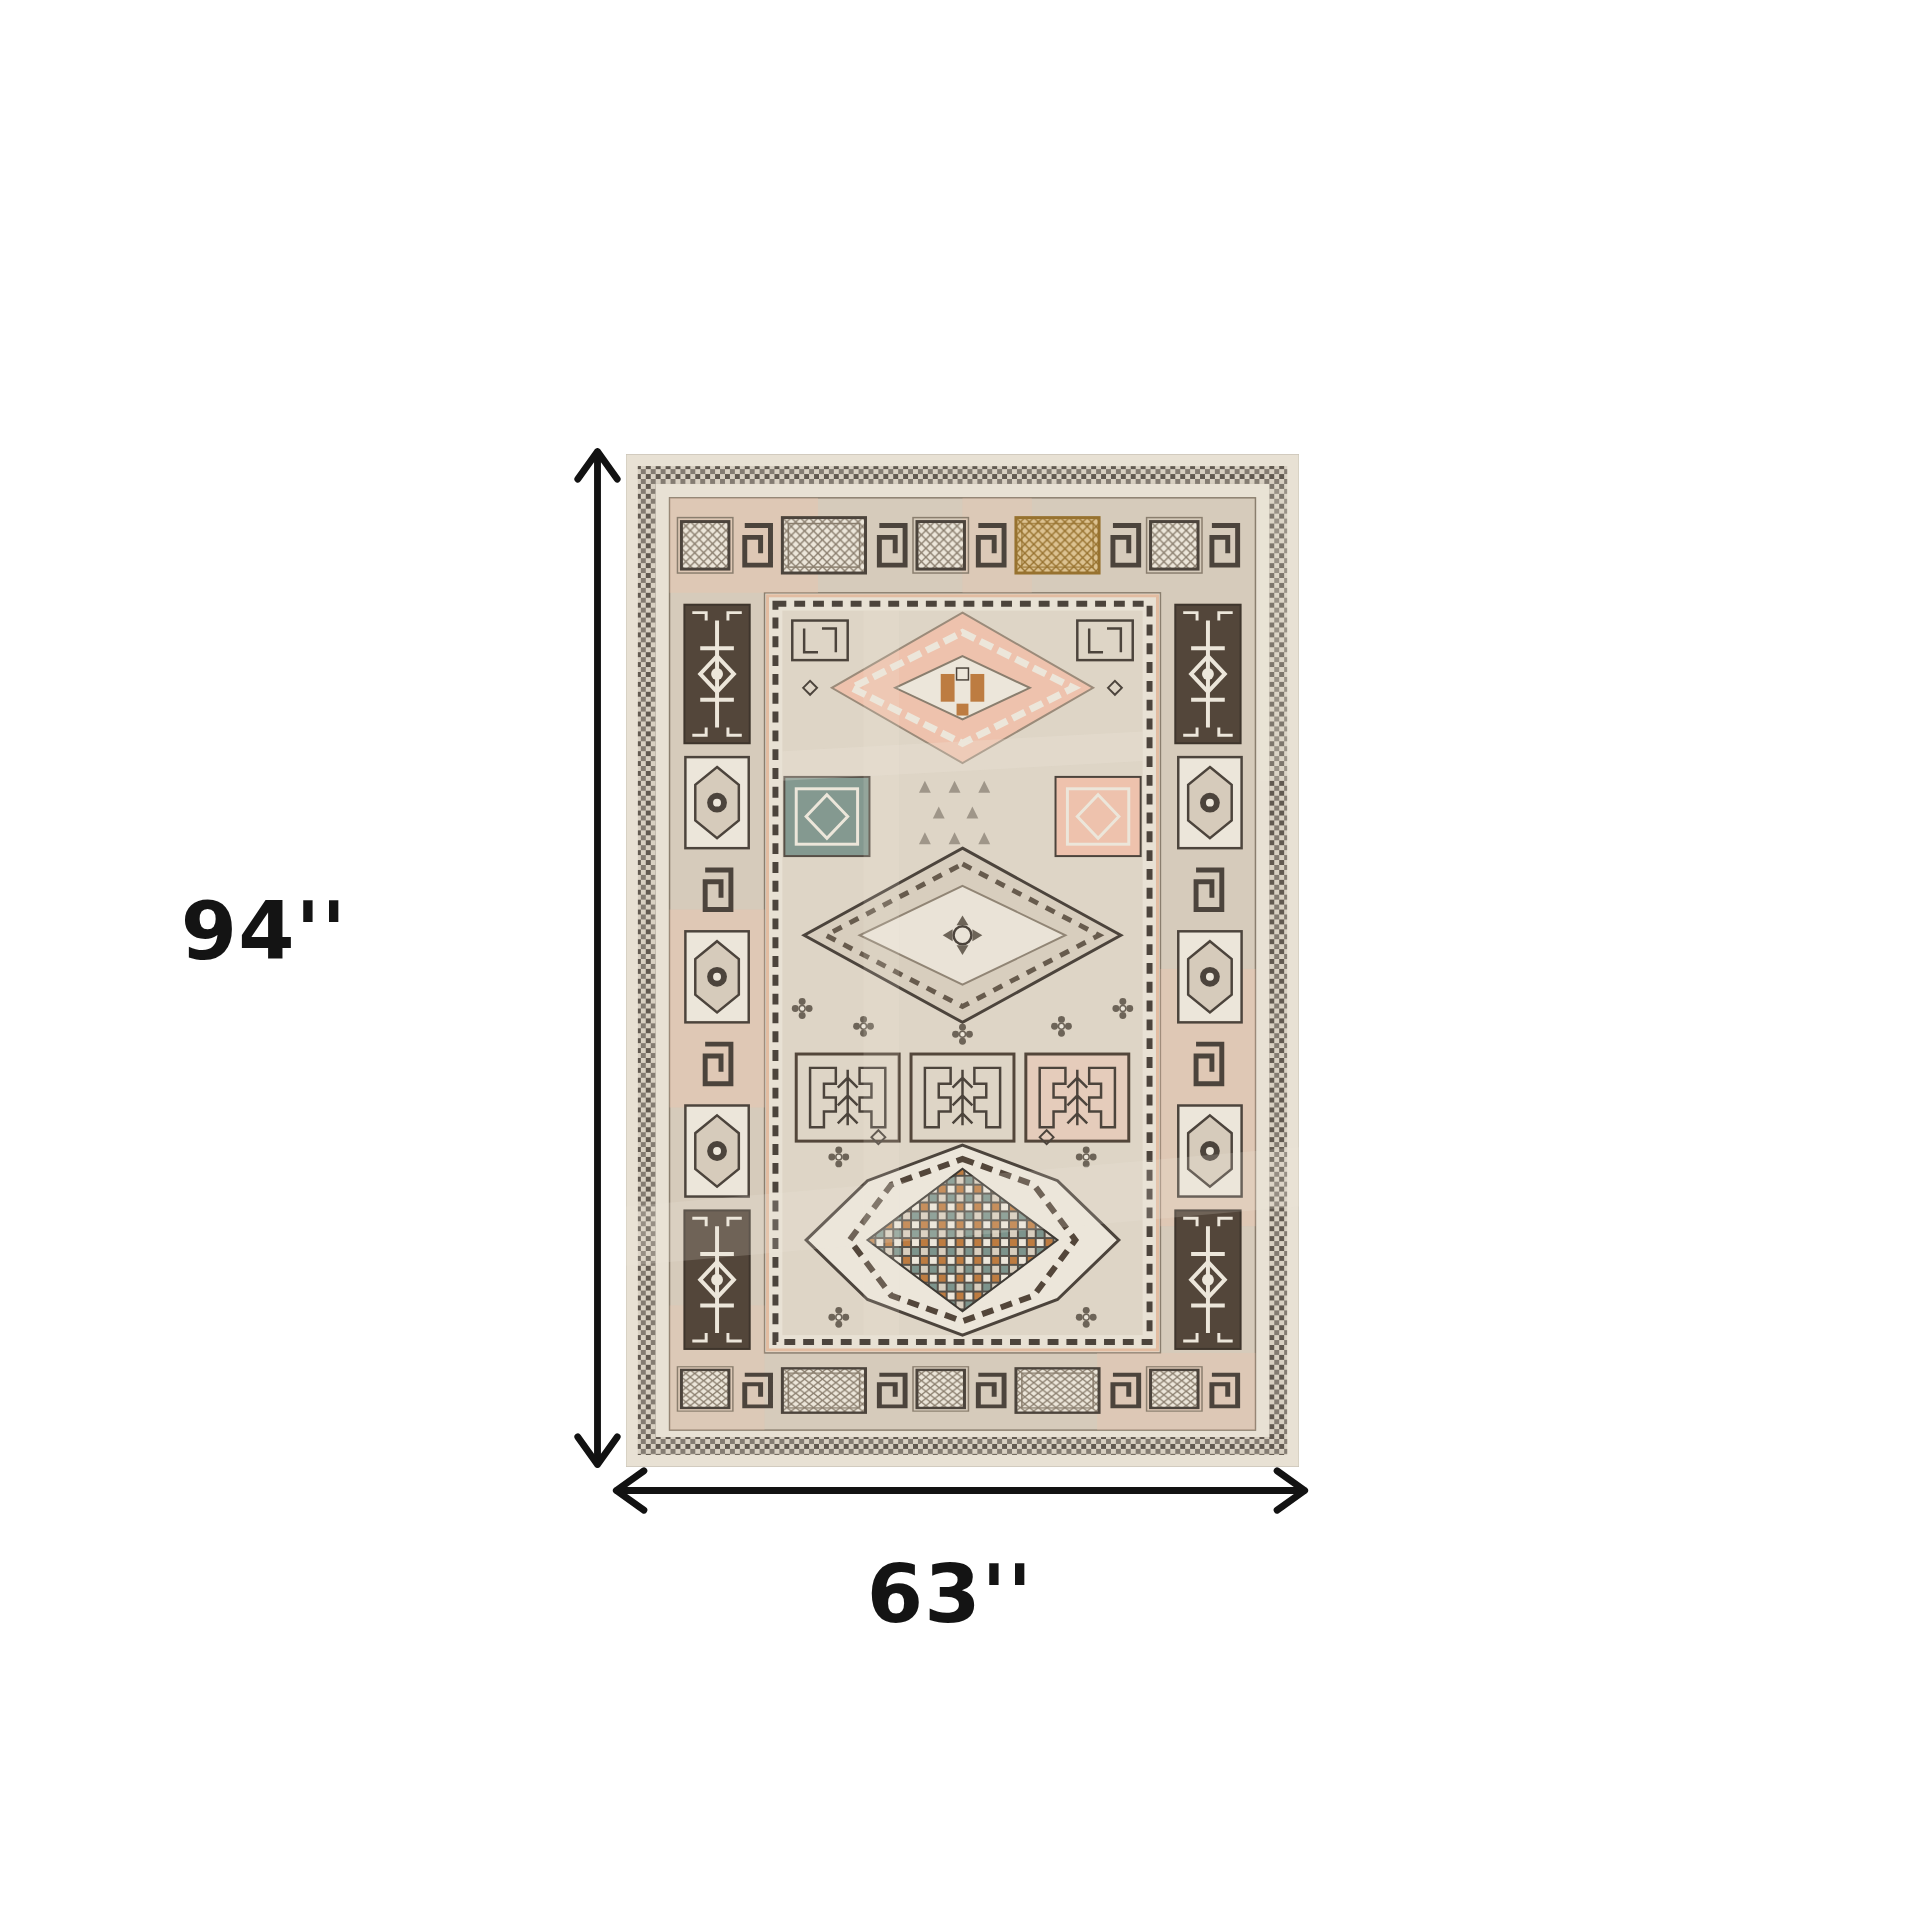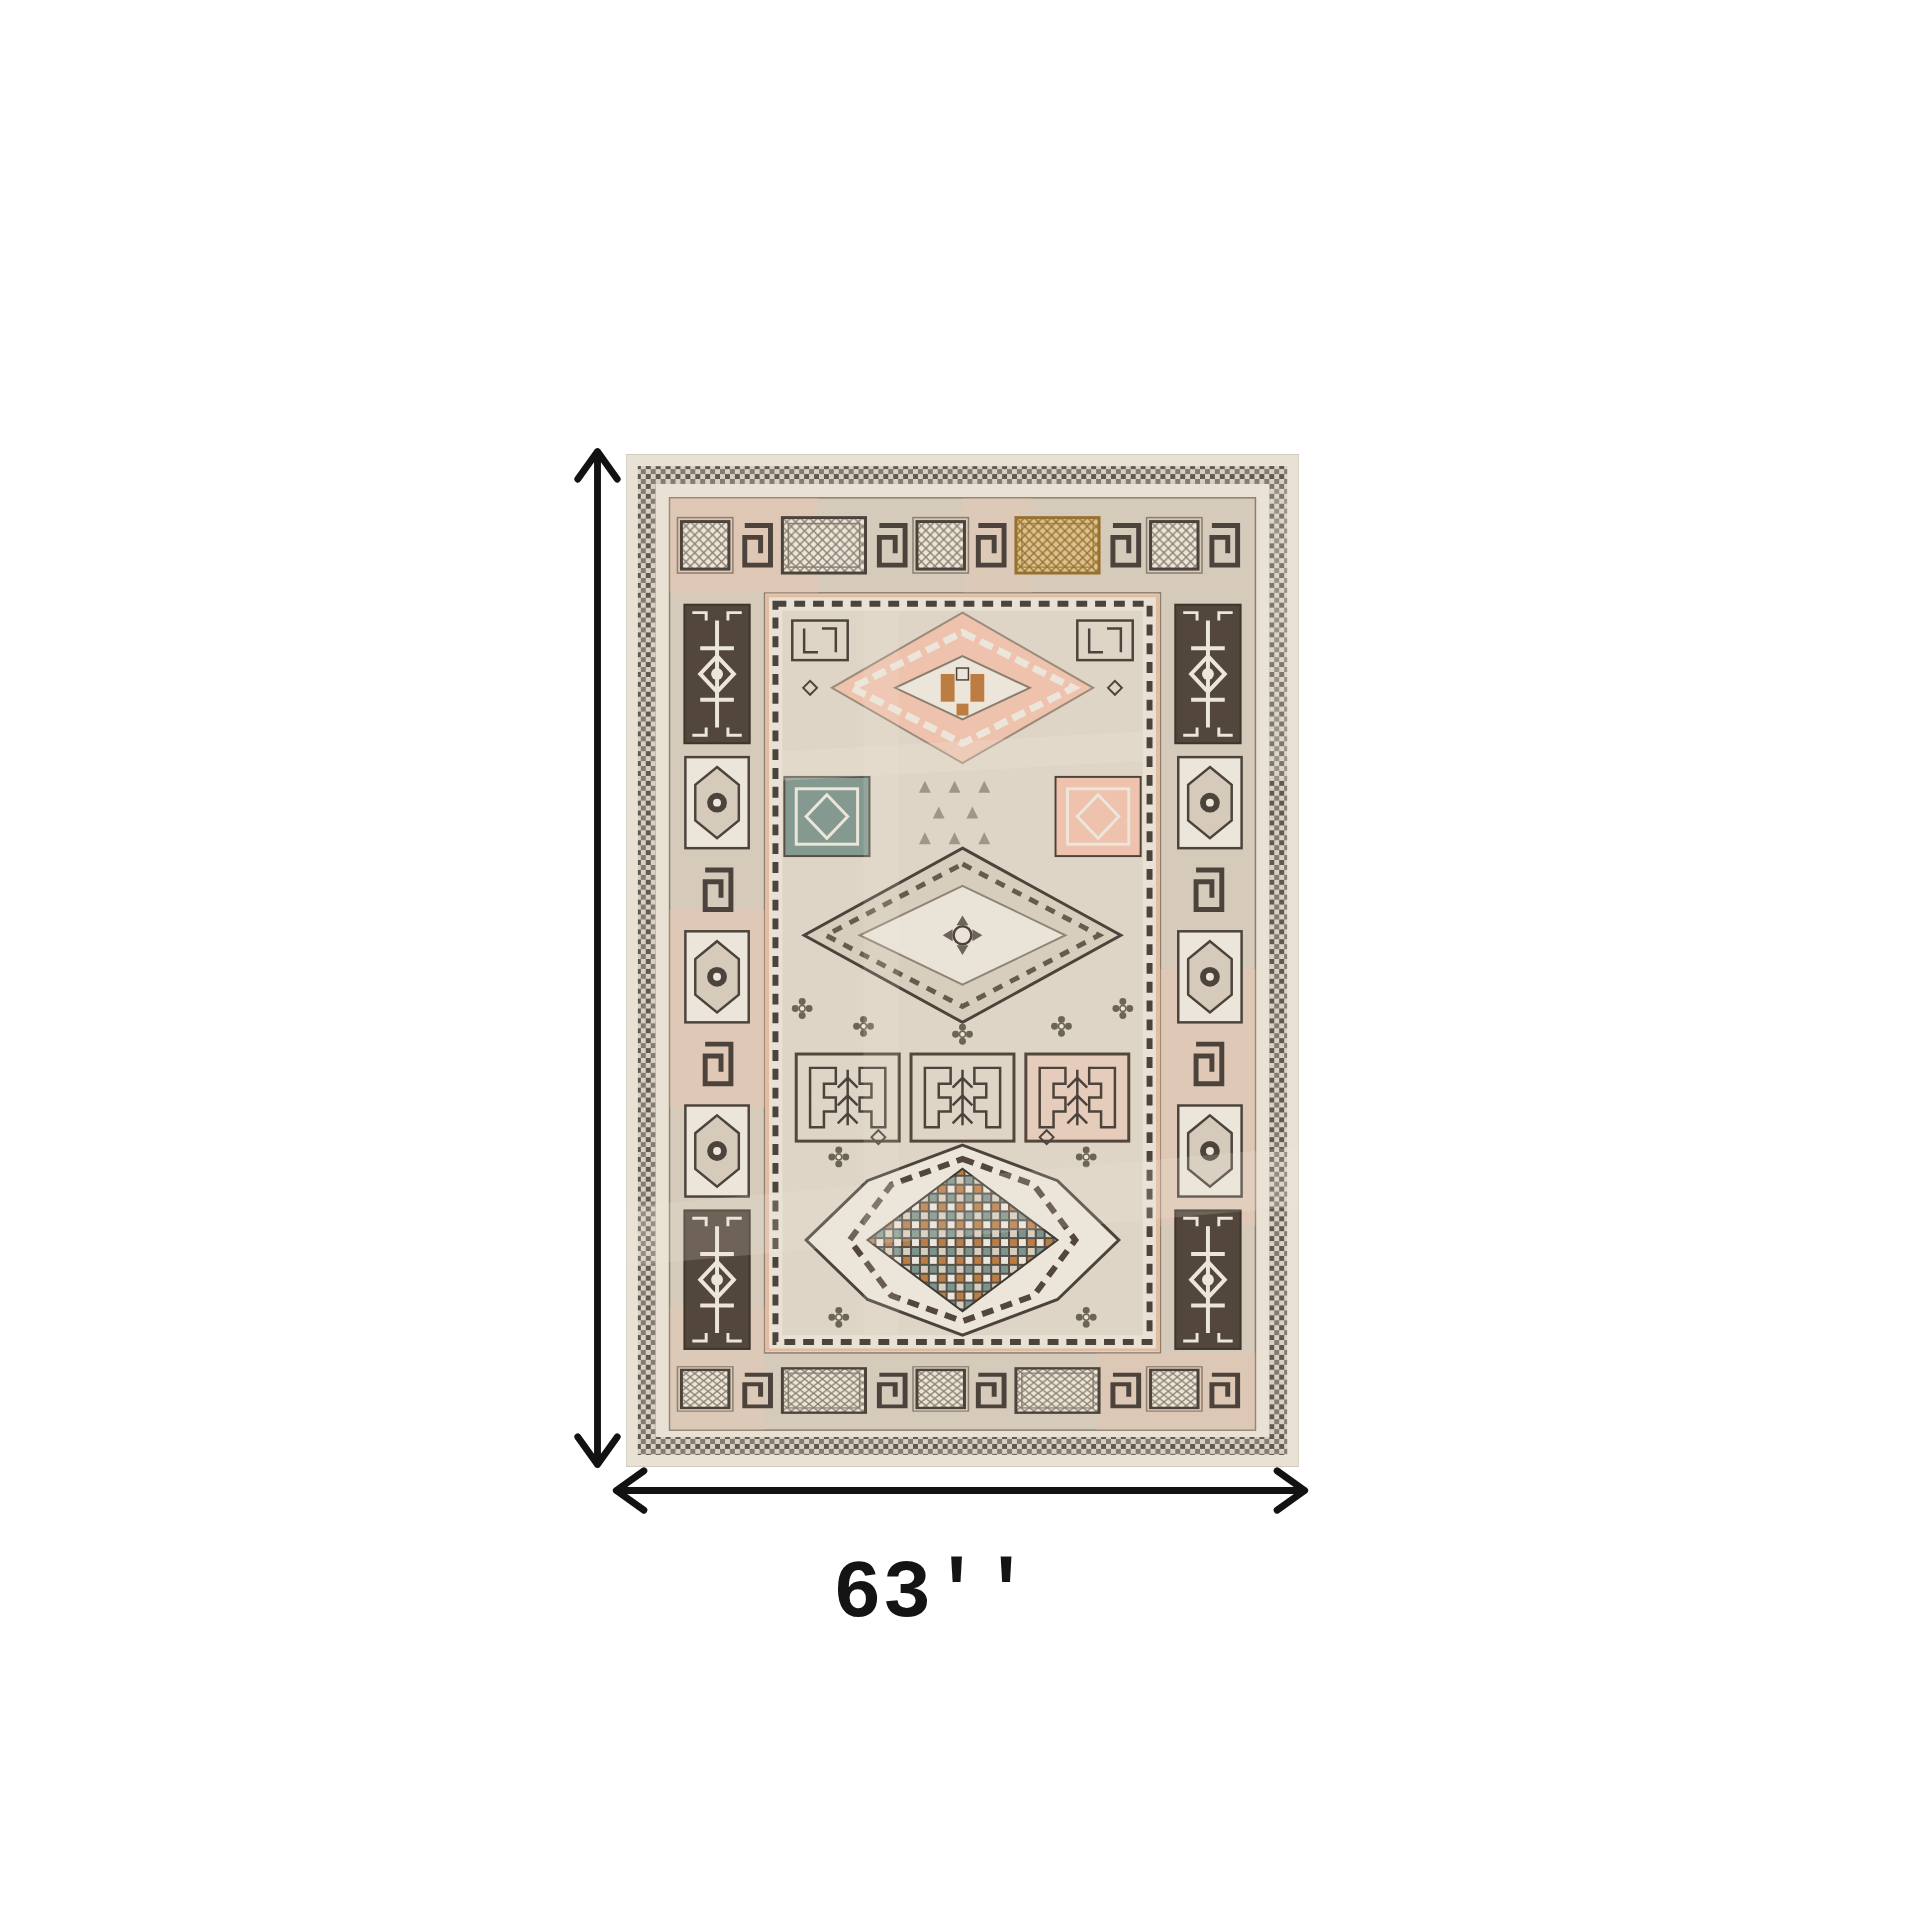--- a/index.html
+++ b/index.html
@@ -13,21 +13,21 @@
   html,body{width:1926px;height:1926px;background:#ffffff;overflow:hidden;}
   body{font-family:"DejaVu Sans","Liberation Sans",sans-serif;}
   .canvas{position:relative;width:1926px;height:1926px;background:#ffffff;}
   .rug{position:absolute;left:626px;top:454px;width:673px;height:1013px;}
   .rug svg{display:block;width:100%;height:100%;}
   .arrow{position:absolute;}
   .arrow path{stroke:var(--arrow_color);stroke-width:7;fill:none;stroke-linecap:round;stroke-linejoin:round;}
   .dim-label{position:absolute;width:198px;text-align:center;font-size:81px;font-weight:700;
              color:var(--text_color);letter-spacing:1px;line-height:1;}
   #label-height{left:165px;top:891px;}
-  #label-width{left:833px;top:1554px;font-family:Liberation Mono, monospace;}
+  #label-width{left:851px;top:1554px;}
 </style>
 </head>
 <body style="background: rgb(255, 255, 255);">
 
 <div class="canvas">
 
   <div class="rug">
     <svg viewBox="0 0 680 1023" aria-hidden="true">
       <defs>
         <pattern id="p-chain" width="10" height="10" patternUnits="userSpaceOnUse">
@@ -238,16 +238,17 @@
     <path d="M30 8 L10 36 M30 8 L50 36"></path>
     <path d="M30 1038 L10 1010 M30 1038 L50 1010"></path>
   </svg>
 
   <svg class="arrow" style="left:606px;top:1461px;" width="709" height="59" viewBox="0 0 716 60" aria-hidden="true">
     <path d="M10 30 H706"></path>
     <path d="M8 30 L36 10 M8 30 L36 50"></path>
     <path d="M708 30 L680 10 M708 30 L680 50"></path>
   </svg>
 
+  <div class="dim-label" id="label-height">94''</div>
   <div class="dim-label" id="label-width">63''</div>
 
 </div>
 
 
 </body></html>

